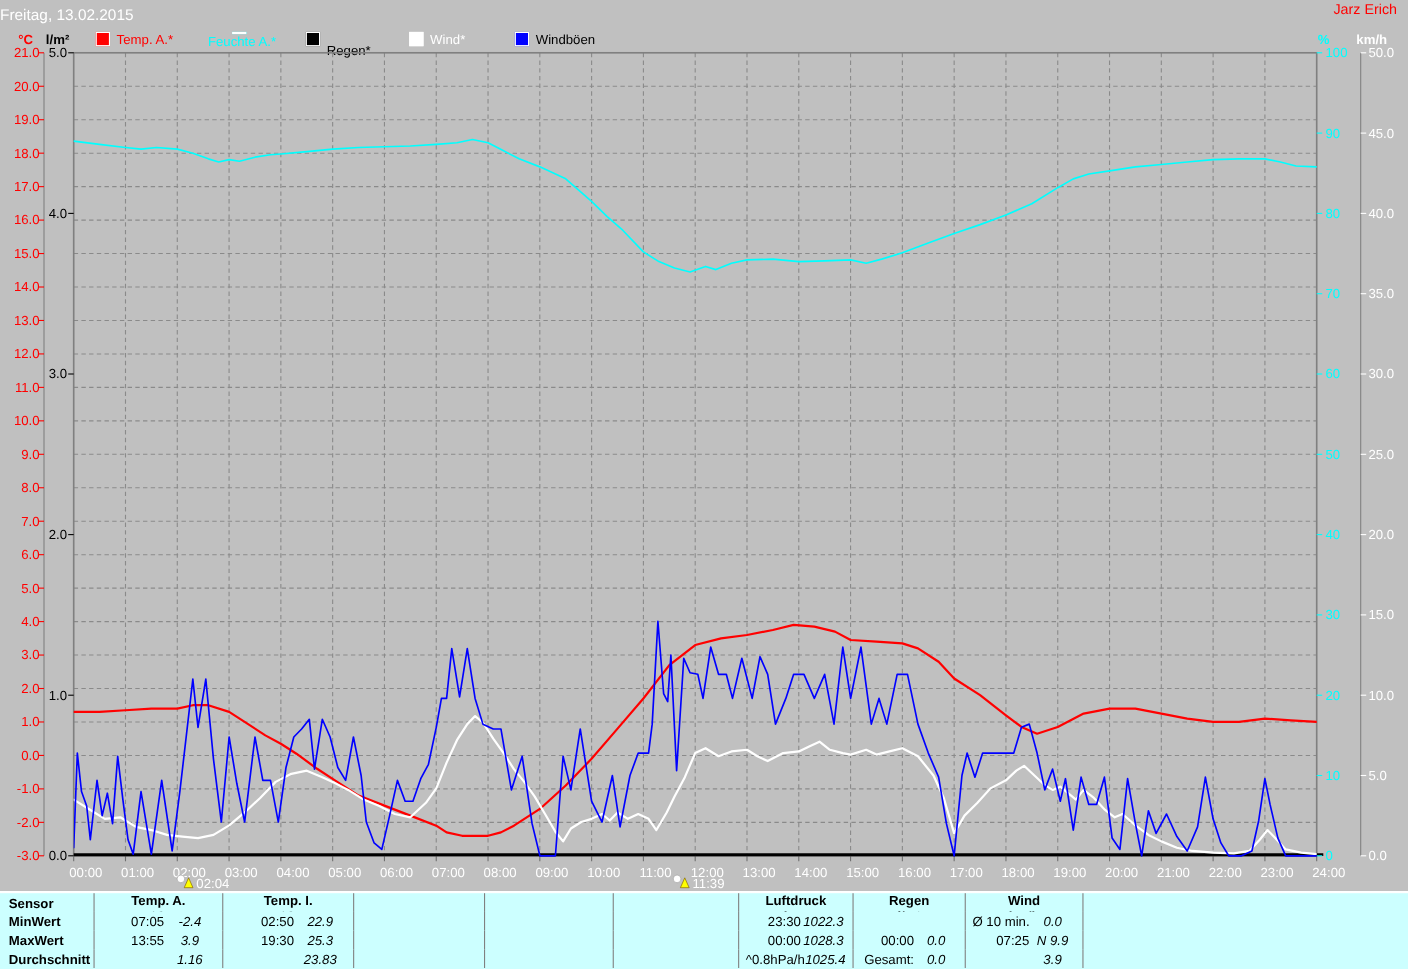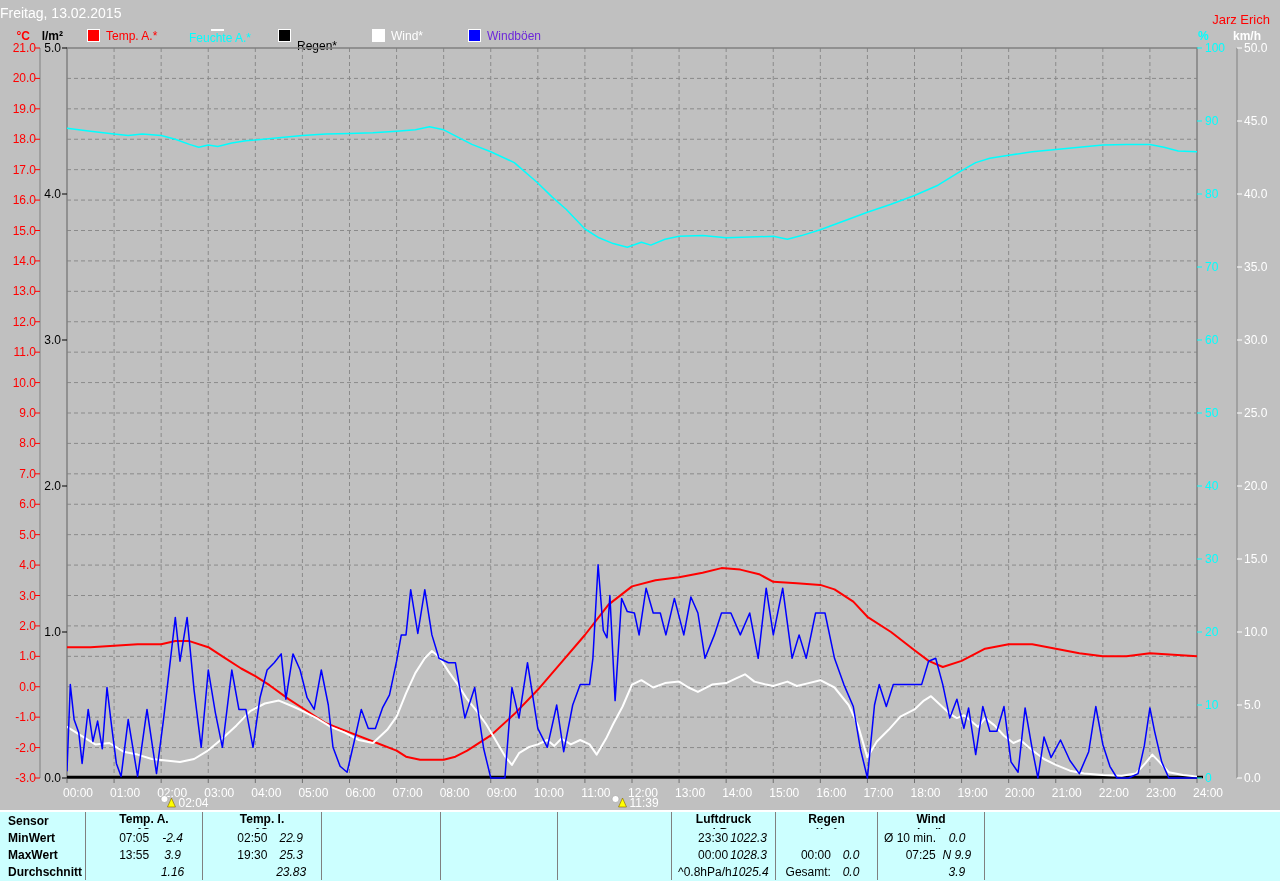--- a/index.html
+++ b/index.html
@@ -1,20 +1,20 @@
 <!DOCTYPE html>
 <html><head>
 <meta charset="utf-8">
 <style>
   html,body{margin:0;padding:0;background:#c0c0c0;}
   #app{position:relative;width:1280px;height:881px;background:#c0c0c0;
        font-family:"Liberation Sans",sans-serif;overflow:hidden;}
   #title{position:absolute;top:5px;left:0;width:100%;
          color:#ffffff;font-size:14px;}
-  #user{position:absolute;top:12px;right:10px;color:#ff0000;font-size:13px;}
+  #user{position:absolute;top:1px;right:10px;color:#ff0000;font-size:13px;}
   .unit{position:absolute;top:29px;font-size:12px;font-weight:bold;}
   #unit-temp{left:0;width:30px;text-align:right;color:#ff0000;}
   #unit-rain{left:33px;width:30px;text-align:right;color:#000000;}
   #unit-hum{left:1198px;color:#00ffff;}
   #unit-wind{left:1233px;color:#ffffff;}
   .legend-item{position:absolute;top:29px;height:13px;display:flex;align-items:center;}
   .swatch{width:11px;height:11px;border:1px solid #ffffff;display:inline-block;}
   .legend-label{font-size:12px;margin-left:6px;white-space:nowrap;}
   #chart{position:absolute;top:0;left:0;}
   #stats{position:absolute;top:810px;left:0;width:1280px;height:71px;
@@ -52,21 +52,21 @@
   <div class="legend-item" style="left: 278px;">
     <span class="swatch" style="background: rgb(0, 0, 0);"></span>
     <span class="legend-label" style="color: rgb(0, 0, 0); margin-top: 21px;">Regen*</span>
   </div>
   <div class="legend-item" style="left: 372px;">
     <span class="swatch" style="background: rgb(255, 255, 255);"></span>
     <span class="legend-label" style="color: rgb(255, 255, 255);">Wind*</span>
   </div>
   <div class="legend-item" style="left: 468px;">
     <span class="swatch" style="background: rgb(0, 0, 255);"></span>
-    <span class="legend-label" style="color: #6d28d9;">Windböen</span>
+    <span class="legend-label" style="color: #000000;">Windböen</span>
   </div>
 
   <svg id="chart" width="1280" height="810">
       <g>
         <line x1="67" y1="78.41666666666667" x2="1197" y2="78.41666666666667" stroke="#8a8a8a" stroke-width="1" stroke-dasharray="4 3"></line>
         <line x1="67" y1="108.83333333333334" x2="1197" y2="108.83333333333334" stroke="#8a8a8a" stroke-width="1" stroke-dasharray="4 3"></line>
         <line x1="67" y1="139.25" x2="1197" y2="139.25" stroke="#8a8a8a" stroke-width="1" stroke-dasharray="4 3"></line>
         <line x1="67" y1="169.66666666666669" x2="1197" y2="169.66666666666669" stroke="#8a8a8a" stroke-width="1" stroke-dasharray="4 3"></line>
         <line x1="67" y1="200.08333333333334" x2="1197" y2="200.08333333333334" stroke="#8a8a8a" stroke-width="1" stroke-dasharray="4 3"></line>
         <line x1="67" y1="230.5" x2="1197" y2="230.5" stroke="#8a8a8a" stroke-width="1" stroke-dasharray="4 3"></line>

